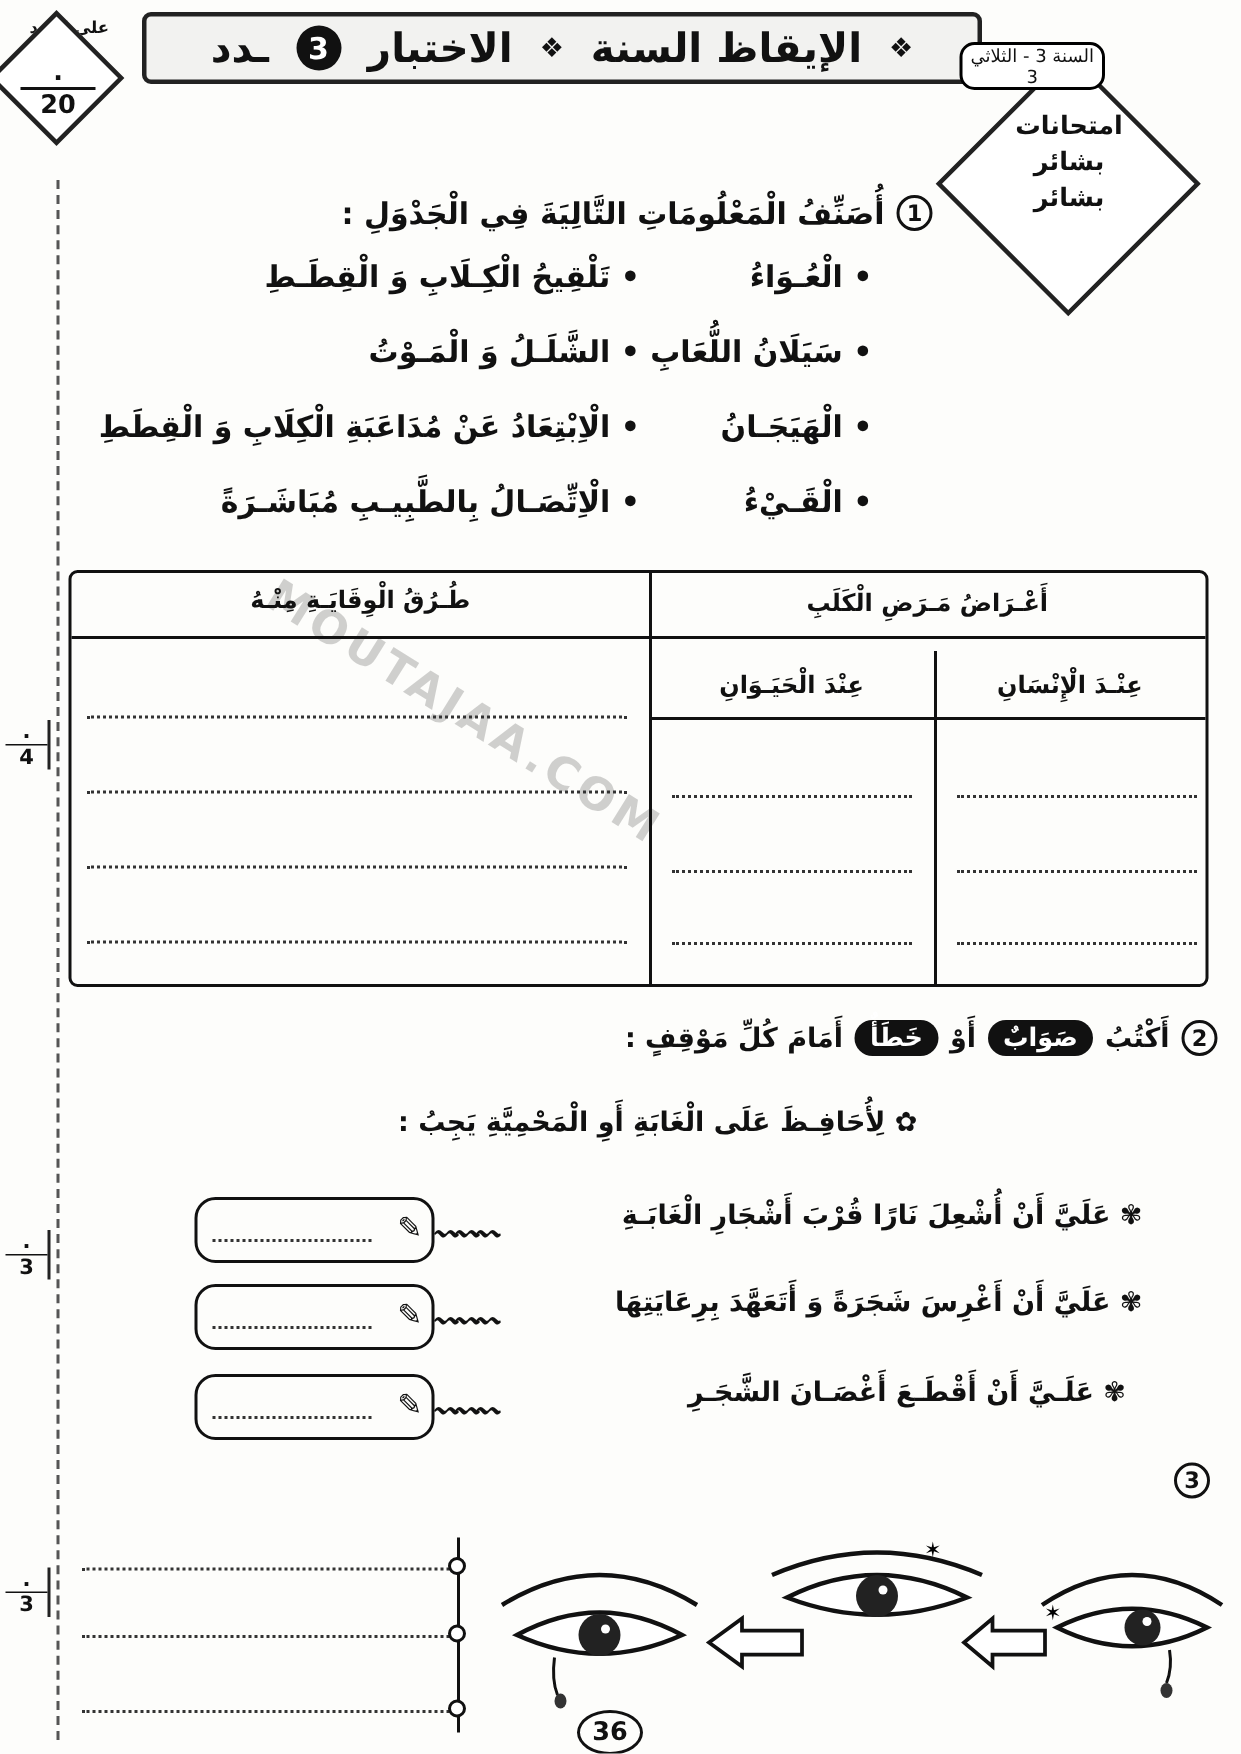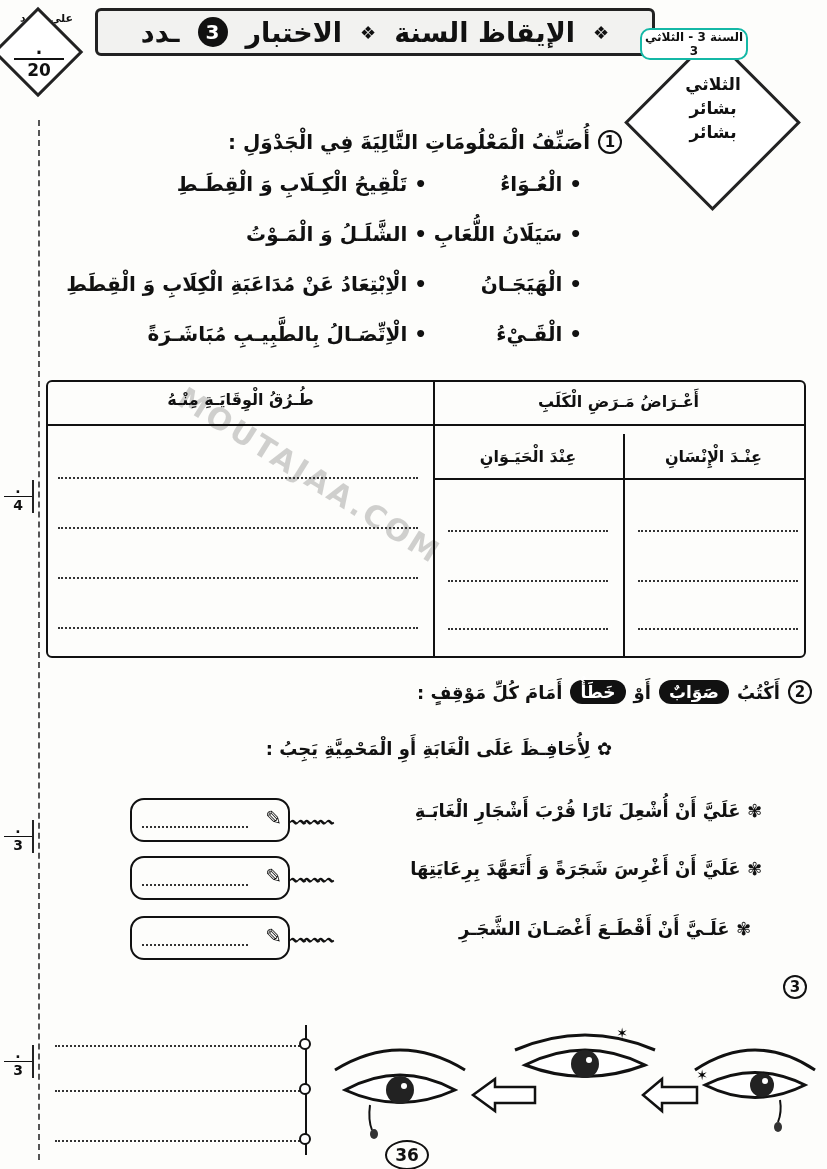--- a/index.html
+++ b/index.html
@@ -28,21 +28,21 @@
     left: 14px; top: 38px; width: 50px; text-align: center; font-size: 17px; font-weight: bold; direction: ltr;
   }
   .score-text .num { border-top: 2px solid #111; display: block; }
   .top-left-tag { left: 20px; top: 0; font-size: 11px; font-weight: bold; margin-top: 12px; }
   .brand-diamond {
     left: 650px; top: 60px; width: 125px; height: 125px; border: 3px solid #222; transform: rotate(45deg); background: #fff;
   }
   .brand-text {
     left: 668px; top: 72px; width: 90px; text-align: center; font-size: 17px; font-weight: bold; line-height: 24px;
   }
-  .grade-tag { left: 640px; top: 28px; width: 108px; font-size: 12px; font-weight: bold; text-align: center; border: 2px solid #14b8a6; border-radius: 10px; background:#fff; }
+  .grade-tag { left: 640px; top: 28px; width: 97px; font-size: 12px; font-weight: normal; text-align: center; border: 2px solid #000000; border-radius: 10px; background:#fff; }
   
   .margin-line { left: 38px; top: 120px; width: 0; height: 1040px; border-left: 2px dashed #555; }
   .side-score { left: 4px; width: 30px; text-align: center; font-weight: bold; font-size: 14px; direction: ltr; border-right: 2px solid #222; }
   .side-score .n { border-top: 1.5px solid #111; display: block; }
   
   .q-title { font-size: 20px; font-weight: bold; display: flex; align-items: center; gap: 8px; }
   .q-num {
     display: inline-flex; width: 24px; height: 24px; border-radius: 50%; border: 2px solid #111;
     align-items: center; justify-content: center; font-size: 15px;
   }
@@ -91,21 +91,21 @@
   <span>الإيقاظ السنة</span>
   <span class="orn">❖</span>
   <span>الاختبار</span>
   <span class="exam-num">3</span>
   <span>ـدد</span>
 </div>
 
 <div class="abs brand-diamond"></div>
 <div class="abs grade-tag">السنة 3 - الثلاثي 3</div>
 <div class="abs brand-text">
-  <div>الثلاثي</div>
+  <div>امتحانات</div>
   <div>بشائر</div>
   <div>بشائر</div>
 </div>
 
 <div class="abs margin-line"></div>
 <div class="abs side-score" style="top:480px;">
   <span>.</span>
   <span class="n">4</span>
 </div>
 <div class="abs side-score" style="top:820px;">

